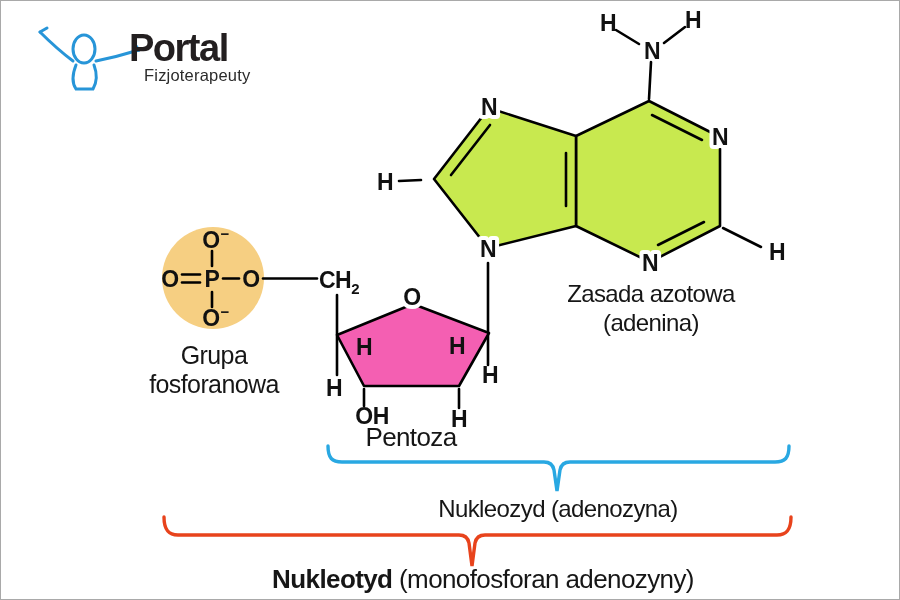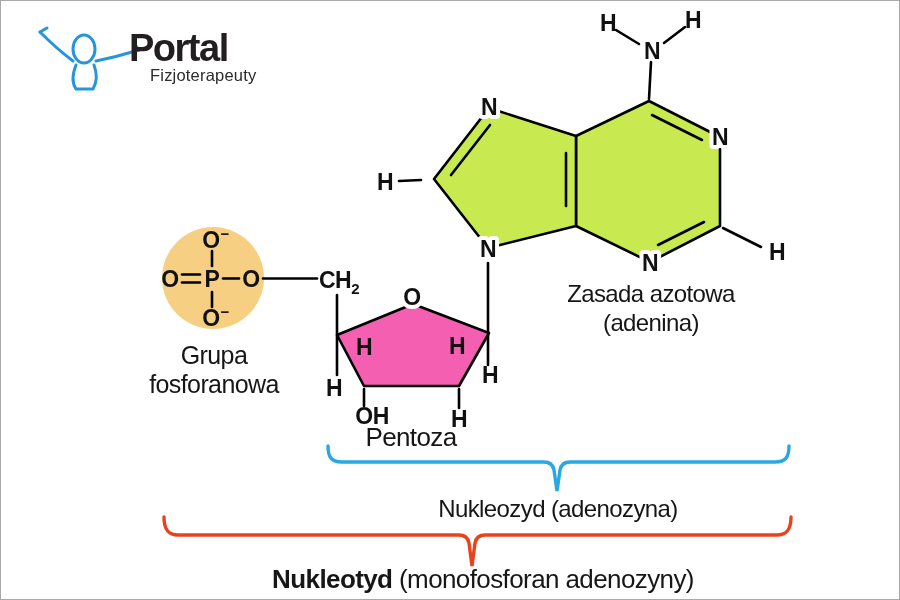--- a/index.html
+++ b/index.html
@@ -17,21 +17,21 @@
   .bond{stroke:#000;stroke-width:2.6;stroke-linecap:round;}
   .ring{stroke:#000;stroke-width:2.6;stroke-linejoin:round;}
   .bracket{fill:none;stroke-width:3.4;stroke-linecap:round;}
   .logo{position:absolute;left:12px;top:6px;width:260px;height:85px;}
   .logo-figure{position:absolute;left:3px;top:2px;}
   .logo-title{
     position:absolute;left:116px;top:22px;font-weight:bold;font-size:38px;
     color:#231f20;letter-spacing:-1.5px;line-height:1;
   }
   .logo-subtitle{
-    position:absolute;left:137px;top:60px;font-size:16.5px;color:#2b2b2b;
+    position:absolute;left:131px;top:60px;font-size:16.5px;color:#2b2b2b;
     letter-spacing:0.2px;line-height:1;
   }
   .bold-part{font-weight:bold;}
 </style>
 </head>
 <body>
 
 <div id="canvas">
 
   <svg id="diagram" width="900" height="600" viewBox="0 0 900 600">

